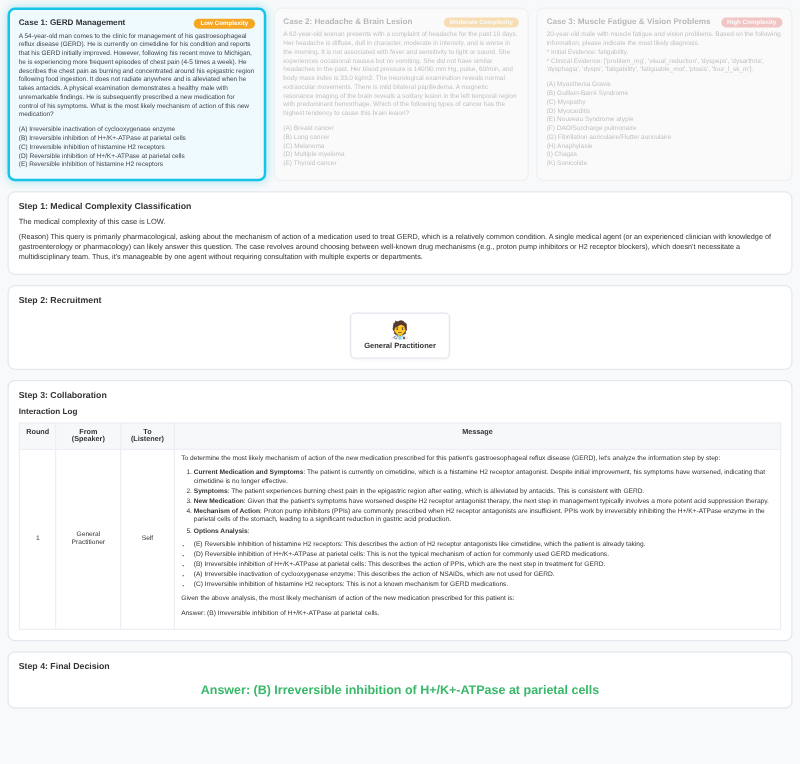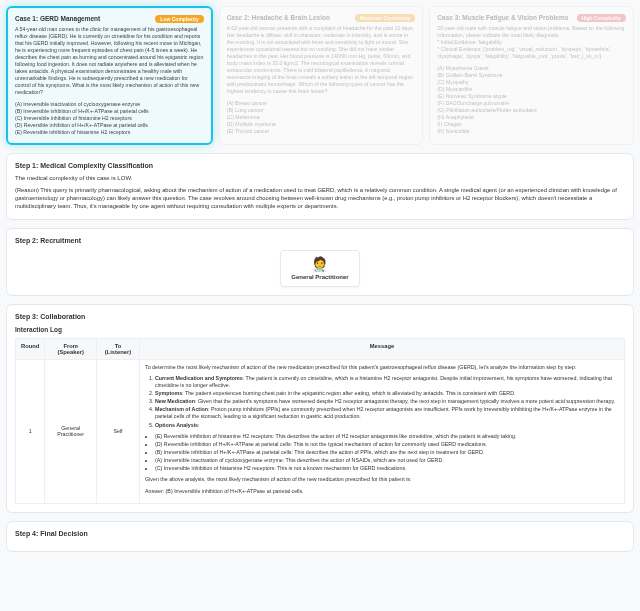--- a/index.html
+++ b/index.html
@@ -130,13 +130,16 @@
           <p>Given the above analysis, the most likely mechanism of action of the new medication prescribed for this patient is:</p>
           <p>Answer: (B) Irreversible inhibition of H+/K+-ATPase at parietal cells.</p>
         </td>
       </tr>
     </tbody>
   </table>
 </div>
 
 <div class="step-card">
   <div class="step-title">Step 4: Final Decision</div>
+  <div class="answer-block">
+    <span class="answer-text">Answer: (B) Irreversible inhibition of H+/K+-ATPase at parietal cells</span>
+  </div>
 </div>
 
 </body></html>

